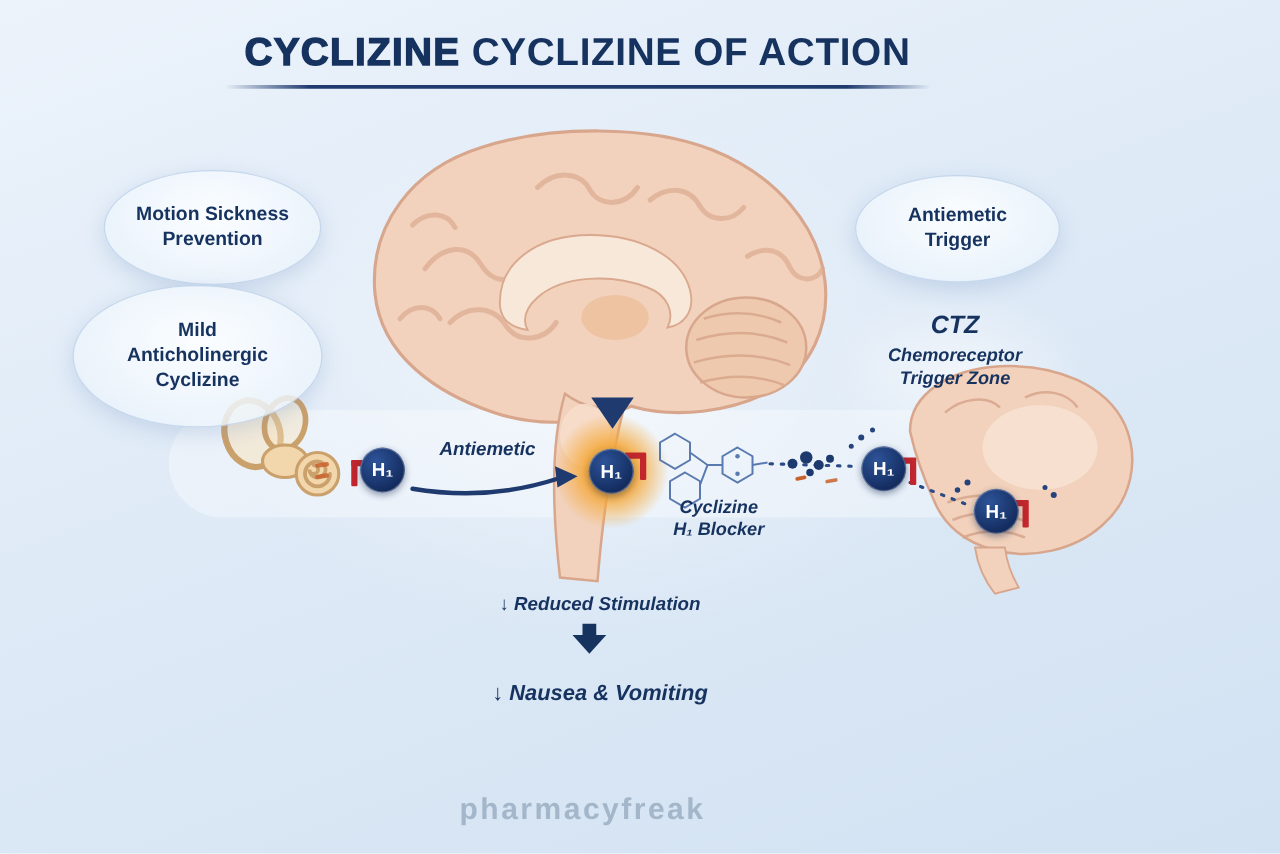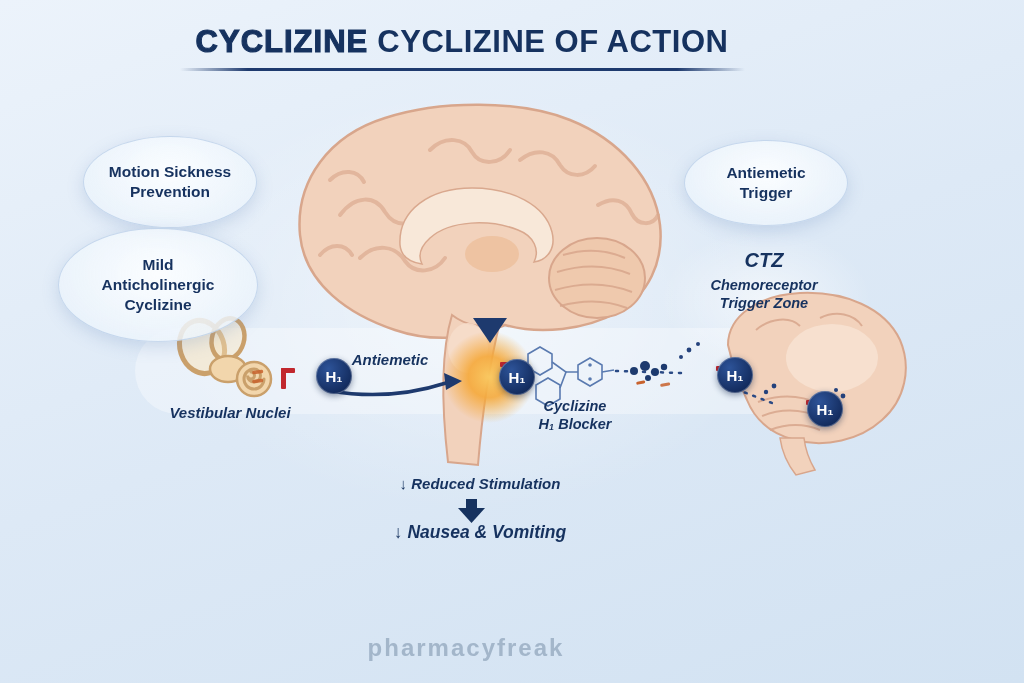--- a/index.html
+++ b/index.html
@@ -23,21 +23,20 @@
     font-size:31px;font-weight:bold;letter-spacing:.5px;color:#16325f;}
   .t1{-webkit-text-stroke:1.1px #16325f;letter-spacing:1px;}
   .title-rule{position:absolute;left:180px;top:68px;width:565px;height:3px;border-radius:2px;
     background:linear-gradient(90deg,rgba(22,50,95,0),#1e3a6e 12%,#1e3a6e 88%,rgba(22,50,95,0));}
   .h1-circle{
     position:absolute;width:36px;height:36px;border-radius:50%;
     background:radial-gradient(circle at 35% 30%,#2d5398,#122a5c 75%);
     color:#ffffff;display:flex;align-items:center;justify-content:center;
     font-weight:bold;font-size:15px;
     box-shadow:0 2px 6px rgba(15,35,75,.45), inset 0 0 0 1px rgba(255,255,255,.25);
-    margin-left:28px;
   }
   .watermark{position:absolute;left:-46px;top:634px;width:1024px;text-align:center;
     font-size:24px;font-weight:bold;letter-spacing:2px;color:#a3b6ca;}
   .italic{font-style:italic;}
 </style>
 </head>
 <body>
 
 <div id="canvas">
 
@@ -208,25 +207,24 @@
   <div class="label" style="left:664px;top:248px;width:200px;font-size:20px;">CTZ</div>
   <div class="label prelines" style="left:664px;top:276px;width:200px;font-size:14.5px;">Chemoreceptor
 Trigger Zone</div>
 
 
   <div class="label italic" style="left:334px;top:351px;width:112px;font-size:15px;">Antiemetic</div>
 
   <div class="label prelines" style="left:514px;top:397px;width:122px;font-size:14.5px;">Cyclizine
 H₁ Blocker</div>
 
-  <div class="label" style="left:140px;top:404px;width:180px;font-size:15px;">Vestibular Nuclei</div>
 
   <div class="h1-circle" style="left:288px;top:358px;">H₁</div>
   <div class="h1-circle" style="left:471px;top:359px;">H₁</div>
   <div class="h1-circle" style="left:689px;top:357px;">H₁</div>
   <div class="h1-circle" style="left:779px;top:391px;">H₁</div>
 
   <div class="label" style="left:355px;top:475px;width:250px;font-size:15px;">↓ Reduced Stimulation</div>
-  <div class="label" style="left:360px;top:522px;width:240px;font-size:17.5px;">↓ Nausea &amp; Vomiting</div>
+  <div class="label" style="left:360px;top:544px;width:240px;font-size:17.5px;">↓ Nausea &amp; Vomiting</div>
 
   <div class="watermark">pharmacyfreak</div>
 
 </div>
 
 </body></html>

